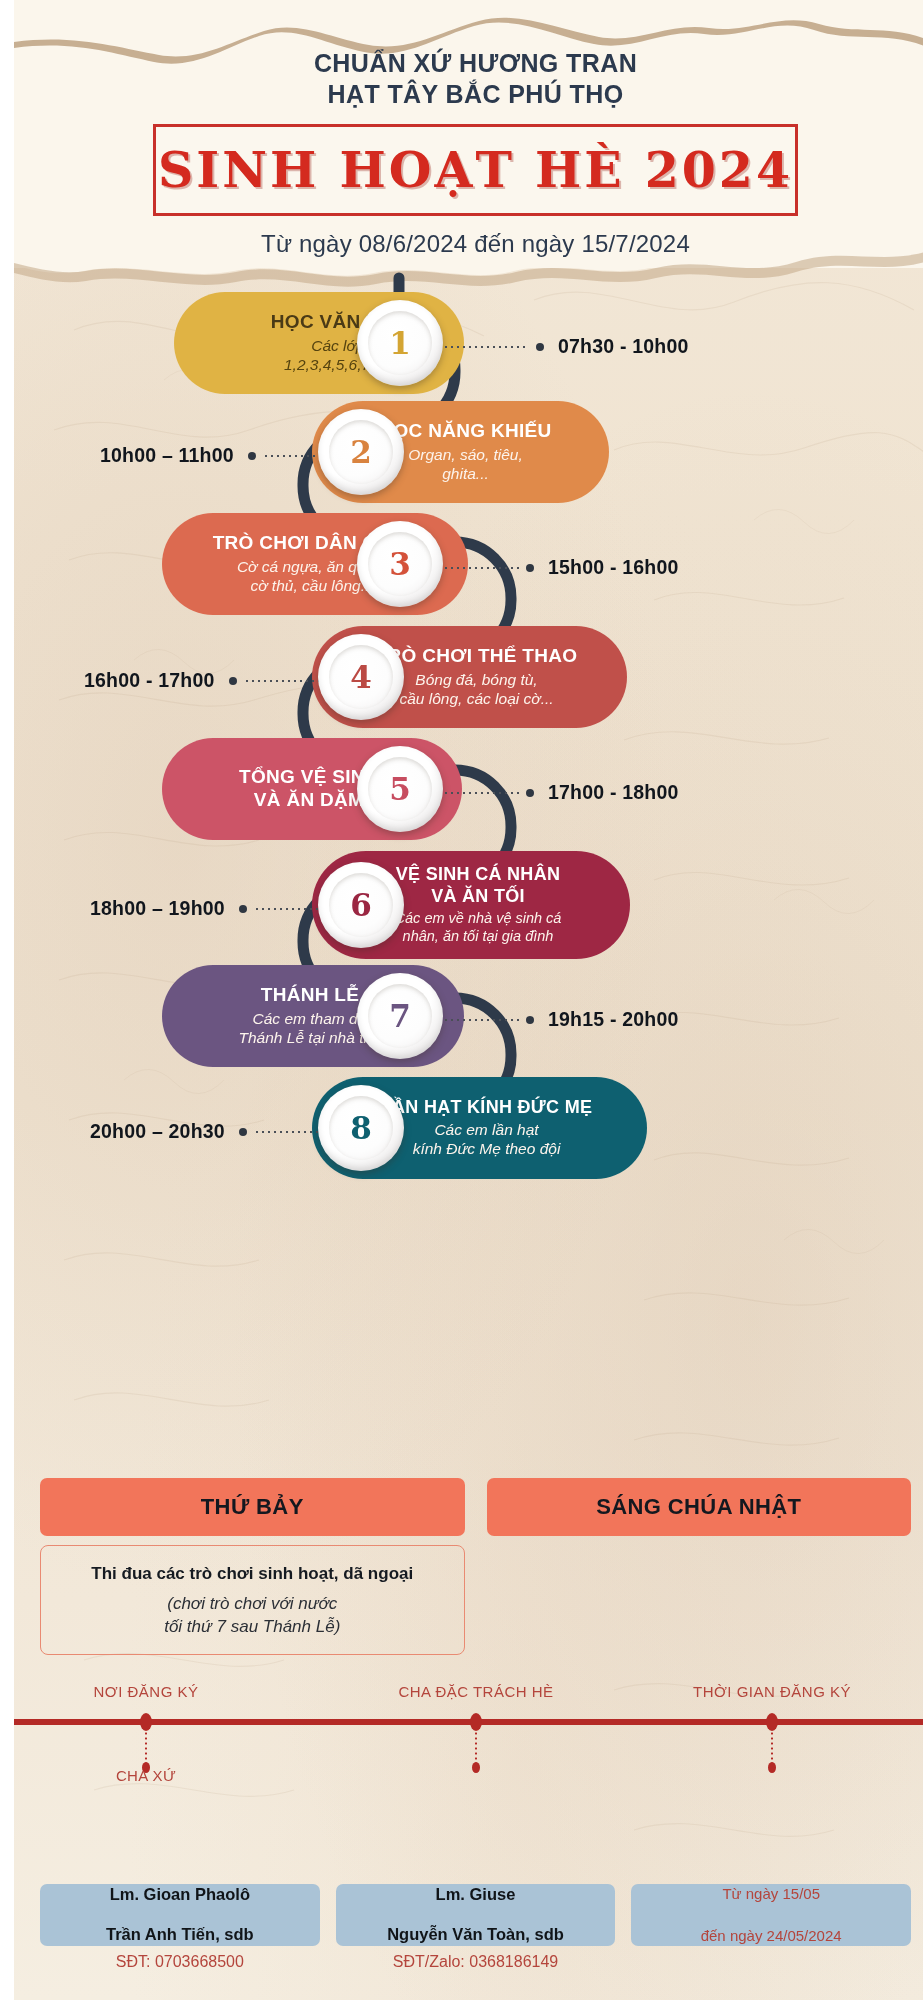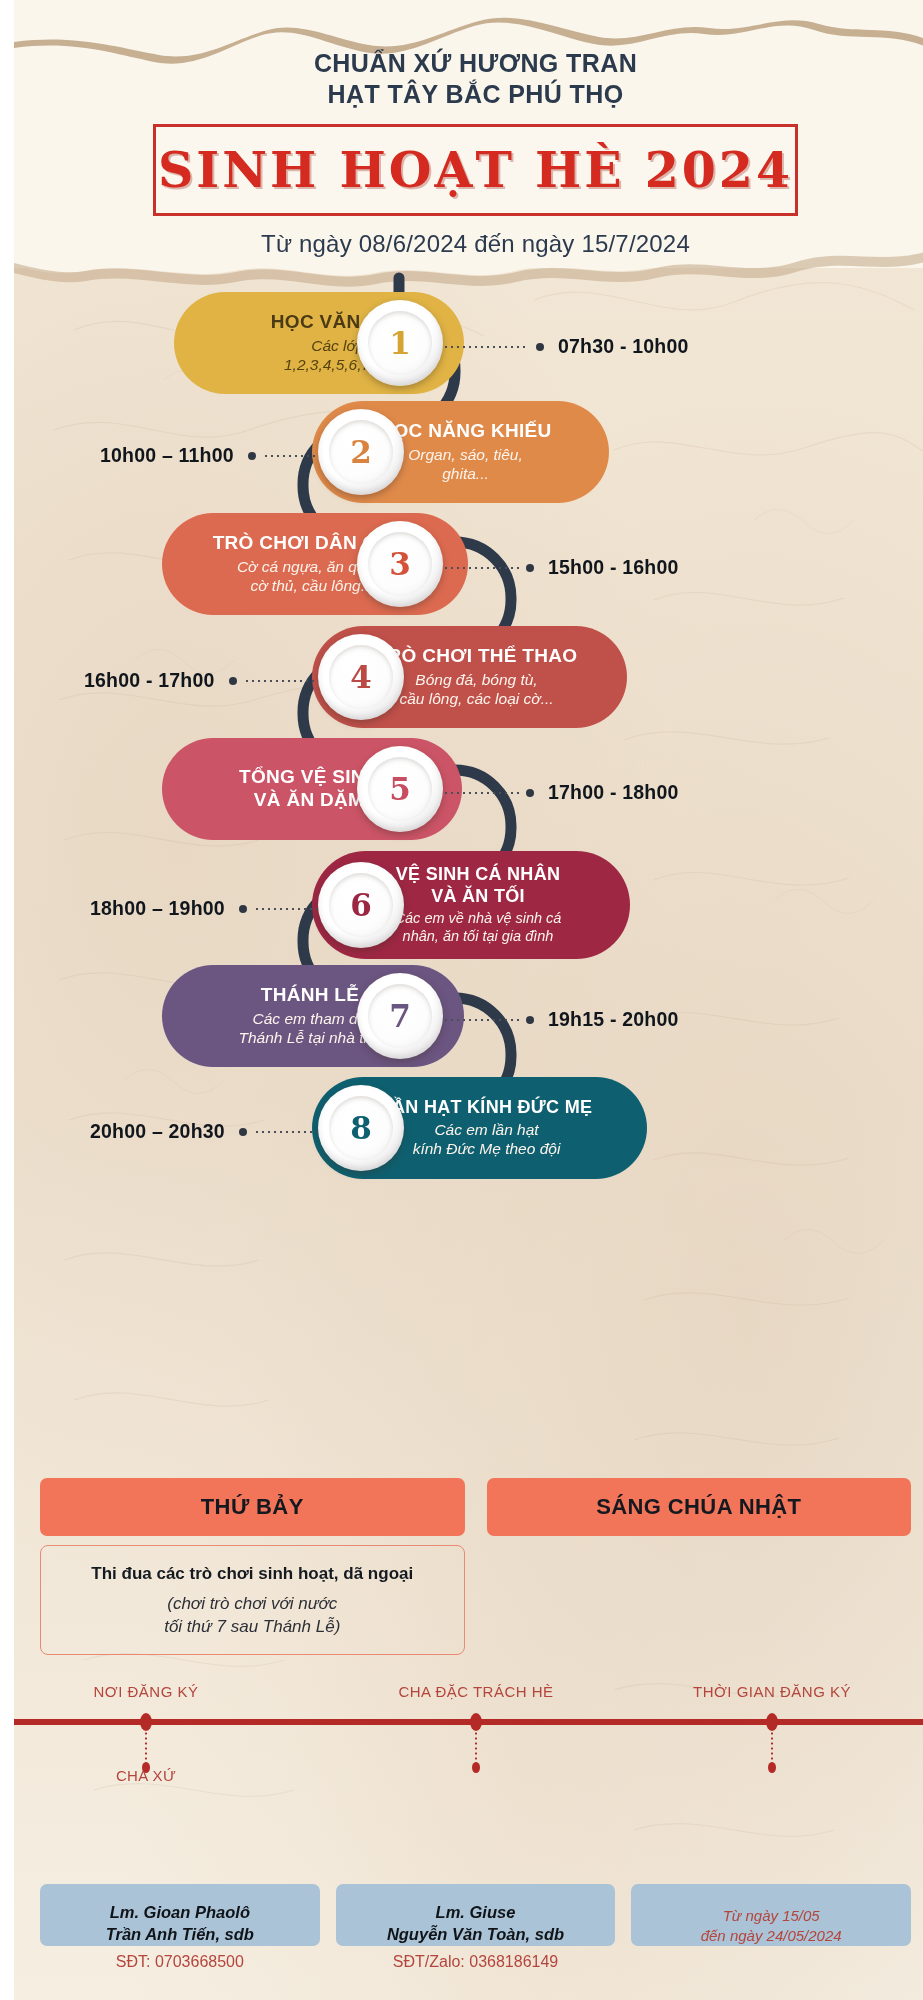--- a/index.html
+++ b/index.html
@@ -139,21 +139,21 @@
   .foot-rule { position:relative; height:6px; background:#b42a26; margin-top:6px; }
   .foot-marker { position:absolute; top:-6px; width:12px; height:18px; border-radius:50%; background:#b42a26; transform:translateX(-50%); }
   .foot-drop { position:absolute; width:2px; height:34px; transform:translateX(-50%);
                background-image: radial-gradient(circle, #b42a26 1px, transparent 1.2px); background-size:2px 5px; }
   .foot-drop::after { content:""; position:absolute; left:-3px; bottom:-8px; width:8px; height:11px; border-radius:50%; background:#b42a26; }
   .cha-xu { position:absolute; font-size:15px; color:#b4453c; transform:translateX(-50%); letter-spacing:.4px; }
   #cards { position:absolute; left:0; top:1884px; width:923px; display:flex; gap:16px; padding:0 26px; z-index:7; }
   .card { flex:1; }
   .card-box {
     background:#aac3d6; border-radius:7px; height:62px;
-    display:flex; flex-direction:column; align-items:center; justify-content:flex-end;font-style:italic;
+    display:flex; flex-direction:column; align-items:center; justify-content:space-between;
   }
   .card-box .l { font-weight:bold; font-size:16.5px; color:#101418; line-height:1.32; }
   .card-box.dates .l { font-weight:normal; color:#b4453c; font-size:15px; }
   .card-phone { text-align:center; font-size:16px; color:#b4453c; margin-top:7px; }
 </style>
 </head>
 <body>
 
 <div id="page">
 

